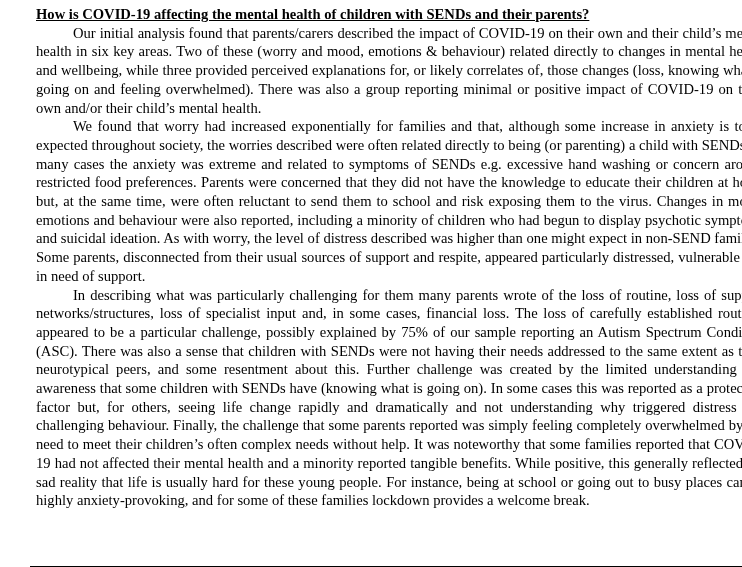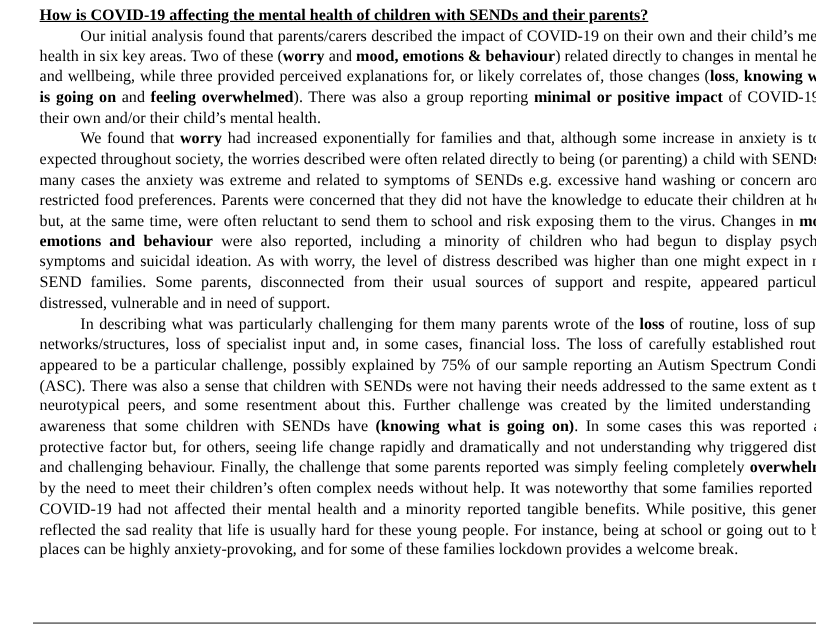--- a/index.html
+++ b/index.html
@@ -25,21 +25,21 @@
     margin: 0;
     font-weight: bold;
     text-decoration: underline;
     font-size: inherit;
   }
   .para {
     margin: 0;
     text-align: justify;
     text-indent: 37px;
   }
-  .para b { font-weight: bold; }
+  .para b { font-weight: normal; }
 </style>
 </head>
 <body>
 
 <div class="page">
   <p class="doc-title">How is COVID-19 affecting the mental health of children with SENDs and their parents?</p>
   <div>
       <p class="para"><span>Our initial analysis found that parents/carers described the impact of COVID-19 on their own and their child’s mental health in six key areas.  Two of these (</span><b>worry</b><span> and </span><b>mood, emotions &amp; behaviour</b><span>) related directly to changes in mental health and wellbeing, while three provided perceived explanations for, or likely correlates of, those changes (</span><b>loss</b><span>, </span><b>knowing what is going on</b><span> and </span><b>feeling overwhelmed</b><span>).  There was also a group reporting </span><b>minimal or positive impact</b><span> of COVID-19 on their own and/or their child’s mental health.</span></p>
       <p class="para"><span>We found that </span><b>worry</b><span> had increased exponentially for families and that, although some increase in anxiety is to be expected throughout society,  the worries described were often related directly to being (or parenting) a child with SENDs.  In many cases the anxiety was extreme and related to symptoms of SENDs e.g. excessive hand washing or concern around restricted food preferences.  Parents were concerned that they did not have the knowledge to educate their children at home but, at the same time, were often reluctant to send them to school and risk exposing them to the virus. Changes in </span><b>mood, emotions and behaviour</b><span> were also reported, including a minority of children who had begun to display psychotic symptoms and suicidal ideation.  As with worry, the level of distress described was higher than one might expect in non-SEND families.  Some parents, disconnected from their usual sources of support and respite, appeared particularly distressed, vulnerable and in need of support.</span></p>
       <p class="para"><span>In describing what was particularly challenging for them many parents wrote of the </span><b>loss</b><span> of routine, loss of support networks/structures, loss of specialist input and, in some cases, financial loss.  The loss of carefully established routines appeared to be a particular challenge, possibly explained by 75% of our sample reporting an Autism Spectrum Condition (ASC).  There was also a sense that children with SENDs were not having their needs addressed to the same extent as their neurotypical peers, and some resentment about this.  Further challenge was created by the limited understanding and awareness that some children with SENDs have </span><b>(knowing what is going on)</b><span>.  In some cases this was reported as a protective factor but, for others, seeing life change rapidly and dramatically and not understanding why triggered distress and challenging behaviour. Finally, the challenge that some parents reported was simply feeling completely </span><b>overwhelmed</b><span> by the need to meet their children’s often complex needs without help.  It was noteworthy that some families reported that COVID-19 had not affected their mental health and a minority reported tangible benefits.  While positive, this generally reflected the sad reality that life is usually hard for these young people.  For instance, being at school or going out to busy places can be highly anxiety-provoking, and for some of these families lockdown provides a welcome break.</span></p>

